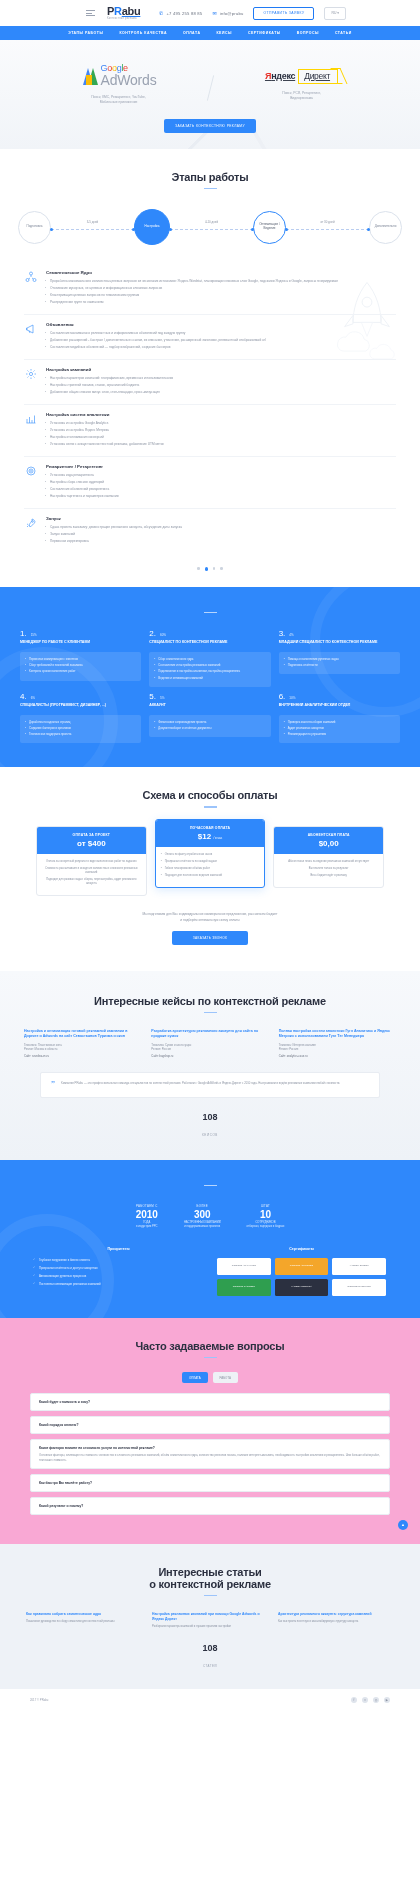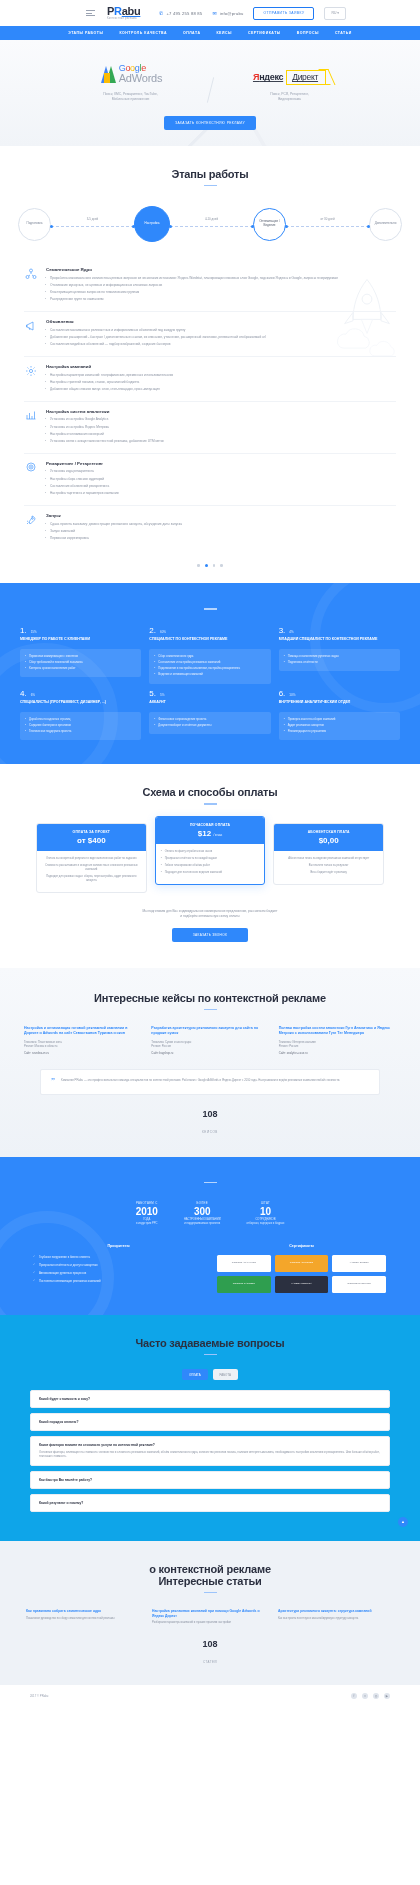--- a/index.html
+++ b/index.html
@@ -33,36 +33,36 @@
   .nav a { color:#fff; font-size:3.5px; letter-spacing:.5px; font-weight:bold; text-decoration:none; }
 
   
   .hero { background:linear-gradient(180deg,#fafbfd 0%, #f1f4f8 100%); padding:13px 0 16px; position:relative; overflow:hidden; }
   .hero::after{ content:""; position:absolute; left:0; right:0; bottom:0; height:28px;
     background:
       linear-gradient(135deg,transparent 48%, #e9edf3 48.2%, #e9edf3 49%, transparent 49.2%),
       linear-gradient(60deg,transparent 60%, #edf0f5 60.2%, #edf0f5 61%, transparent 61.2%);
     opacity:.9; }
   .hero h1 { text-align:center; font-size:7.6px; font-weight:bold; color:#2b3040; letter-spacing:-.1px; }
-  .brands { display:flex; justify-content:center; align-items:flex-end; gap:4px; margin-top:11px; position:relative; z-index:2;}
+  .brands { display:flex; justify-content:center; align-items:center; gap:16px; margin-top:11px; position:relative; z-index:2;}
   .brand { width:150px; text-align:center; }
   .brand-divider { width:1px; height:26px; background:#dfe4ec; transform:rotate(14deg); margin-top:6px;}
   .gl { display:flex; align-items:center; justify-content:center; gap:4px;}
   .gl-mark { width:16px; height:17px; position:relative; }
   .gl-mark .a { position:absolute; left:2px; top:0; width:0; height:0;
       border-left:5px solid transparent; border-right:5px solid transparent; border-bottom:17px solid #4285f4; }
   .gl-mark .b { position:absolute; left:7px; top:0; width:0; height:0;
       border-left:5px solid transparent; border-right:5px solid transparent; border-bottom:17px solid #34a853; }
   .gl-mark .c { position:absolute; left:5px; top:7px; width:6px; height:10px; background:#fbbc05; }
   .gl-txt { text-align:left; line-height:1.05; }
   .gl-g { font-size:9px; letter-spacing:-.3px; }
   .gl-g span:nth-child(1){color:#4285f4} .gl-g span:nth-child(2){color:#ea4335}
   .gl-g span:nth-child(3){color:#fbbc05} .gl-g span:nth-child(4){color:#4285f4}
   .gl-g span:nth-child(5){color:#34a853} .gl-g span:nth-child(6){color:#ea4335}
-  .gl-aw { font-size:11px; color:#9aa2b1; letter-spacing:-.2px; }
+  .gl-aw { font-size:14px; color:#9aa2b1; letter-spacing:-.2px; }
   .yx { display:flex; align-items:center; justify-content:center; gap:3px;text-decoration:underline;}
   .yx-ya { font-size:9px; font-weight:bold; color:#2b3040; letter-spacing:-.3px;}
   .yx-ya em { color:#e8322a; font-style:normal; }
   .yx-d { position:relative; border:1.6px solid #ffd500; padding:1.5px 7px 1.5px 5px; font-size:8.5px;
           color:#2b3040; letter-spacing:-.3px; }
   .yx-d::after { content:""; position:absolute; right:-6.5px; top:-1.6px; bottom:-1.6px; width:9px;
           border-top:1.6px solid #ffd500; border-right:1.6px solid #ffd500;
           transform:skewX(24deg); transform-origin:left; border-left:none; border-bottom:none;}
   .yx-d::before { content:""; position:absolute; right:-6.5px; top:50%; bottom:-1.6px; width:9px;
           border-bottom:1.6px solid #ffd500; transform:skewX(-24deg); transform-origin:left;}
@@ -161,21 +161,21 @@
   .two-col h3 { color:#fff; font-size:3.6px; font-weight:bold; text-align:center; margin-bottom:7px; }
   .adv-li { font-size:2.8px; color:#eaf2ff; line-height:1.5; padding-left:5px; position:relative; margin-bottom:4px;}
   .adv-li::before{content:"✓"; position:absolute; left:-1px; font-size:2.6px;}
   .certs { display:grid; grid-template-columns:repeat(3,1fr); gap:4px; }
   .cert { height:17px; background:#fff; border-radius:1.5px; display:flex; align-items:center; justify-content:center;
           font-size:2.4px; color:#6b7280; text-align:center; line-height:1.2; padding:1px; }
   .cert.or { background:#f4a62a; color:#fff; } .cert.gr { background:#2f9e4f; color:#fff;}
   .cert.dk { background:#2b3040; color:#fff;}
 
   
-  .faq { background:#0ea5e9; padding:22px 0 24px; }
+  .faq { background:#f9a8d4; padding:22px 0 24px; }
   .faq-tabs { display:flex; justify-content:center; gap:5px; margin-top:14px; }
   .faq-tab { font-size:2.9px; color:#8b93a2; background:#eef1f6; border-radius:2px; padding:3.5px 7px; }
   .faq-tab.on { background:#2f88fb; color:#fff; }
   .faq-list { padding:10px 30px 0; }
   .faq-item { background:#fff; border:1px solid #e9edf3; border-radius:2px; padding:6px 8px; margin-bottom:5px; }
   .faq-q { font-size:3.3px; font-weight:bold; color:#2b3040; }
   .faq-a { font-size:2.8px; color:#8b93a2; line-height:1.55; margin-top:3px; }
 
   
   .articles { background:#eef2f7; padding:22px 0 18px; }
@@ -643,22 +643,22 @@
       </div>
       <div class="faq-item">
         <div class="faq-q">Какой результат и почему?</div>
       </div>
     </div>
 
     <div class="up-btn" style="bottom:14px">▲</div>
   </section>
 
   <section class="articles sec">
+    <div class="sec-title">Интересные статьи</div>
     <div class="sec-title">о контекстной рекламе</div>
-    <div class="sec-title">Интересные статьи</div>
     <div class="underline"></div>
 
     <div class="art-grid">
       <div>
         <div class="art-h">Как правильно собрать семантическое ядро</div>
         <div class="art-p">Пошаговое руководство по сбору семантики для контекстной рекламы</div>
       </div>
       <div>
         <div class="art-h">Настройка рекламных кампаний при помощи Google Adwords и Яндекс Директ</div>
         <div class="art-p">Разбираем параметры кампаний и лучшие практики настройки</div>

